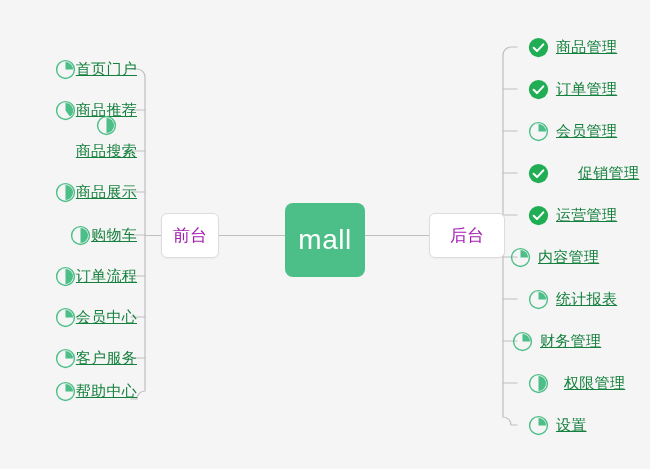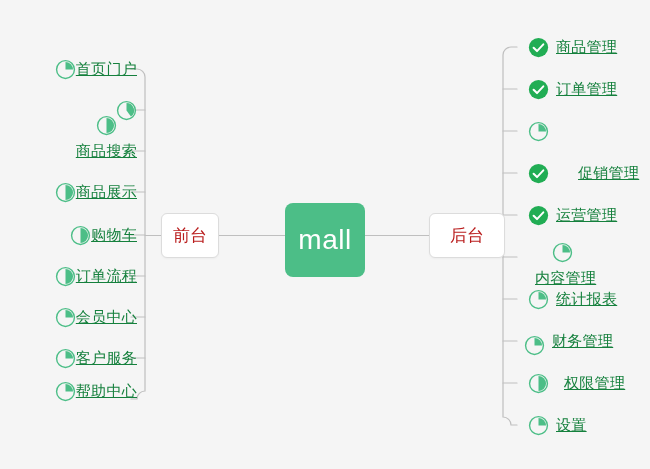--- a/index.html
+++ b/index.html
@@ -67,21 +67,21 @@
   .branch {
     position: absolute;
     background: #ffffff;
     border: 1px solid #dcdcdc;
     border-radius: 6px;
     box-sizing: border-box;
     display: flex;
     align-items: center;
     justify-content: center;
     font-size: 17px;
-    color: #b91c1c;
+    color: #a21caf;
     box-shadow: 0 1px 2px rgba(0,0,0,0.035);
   }
 
   
   #root-node {
     position: absolute;
     background: #4cbe87;
     border-radius: 8px;
     display: flex;
     align-items: center;
@@ -141,20 +141,21 @@
           <circle cx="12" cy="12" r="10.2" fill="none" stroke="#4cbe87" stroke-width="1.6"></circle>
           <path d="M 12 12 L 12 3.4000000000000004 A 8.6 8.6 0 0 1 20.600 12.000 Z" fill="#4cbe87"></path>
         </svg>
         <span class="leaf-label">首页门户</span>
       </div>
       <div class="leaf left" style="top: 95px; right: 513px;">
         <svg viewBox="0 0 24 24" class="status-icon">
           <circle cx="12" cy="12" r="10.2" fill="none" stroke="#4cbe87" stroke-width="1.6"></circle>
           <path d="M 12 12 L 12 3.4000000000000004 A 8.6 8.6 0 0 1 17.055 18.958 Z" fill="#4cbe87"></path>
         </svg>
+        <span class="leaf-label">商品推荐</span>
       </div>
       <div class="leaf left" style="top: 136px; right: 513px; flex-direction: column;">
         <svg viewBox="0 0 24 24" class="status-icon">
           <circle cx="12" cy="12" r="10.2" fill="none" stroke="#4cbe87" stroke-width="1.6"></circle>
           <path d="M 12 12 L 12 3.4000000000000004 A 8.6 8.6 0 0 1 12.000 20.600 Z" fill="#4cbe87"></path>
         </svg>
         <span class="leaf-label">商品搜索</span>
       </div>
       <div class="leaf left" style="top: 177px; right: 513px;">
         <svg viewBox="0 0 24 24" class="status-icon">
@@ -212,50 +213,51 @@
           <circle cx="12" cy="12" r="11" fill="#21ad54"></circle>
           <path d="M6.4 12.3 L10.3 16.1 L17.5 8.4" fill="none" stroke="#ffffff" stroke-width="2.3" stroke-linecap="round" stroke-linejoin="round"></path>
         </svg>
         <span class="leaf-label">订单管理</span>
       </div>
       <div class="leaf right" style="top: 116px; left: 528px;">
         <svg viewBox="0 0 24 24" class="status-icon">
           <circle cx="12" cy="12" r="10.2" fill="none" stroke="#4cbe87" stroke-width="1.6"></circle>
           <path d="M 12 12 L 12 3.4000000000000004 A 8.6 8.6 0 0 1 20.600 12.000 Z" fill="#4cbe87"></path>
         </svg>
+        <span class="leaf-label">会员管理</span>
       </div>
       <div class="leaf right" style="top: 158px; left: 528px; gap: 22px;">
         <svg viewBox="0 0 24 24" class="status-icon">
           <circle cx="12" cy="12" r="11" fill="#21ad54"></circle>
           <path d="M6.4 12.3 L10.3 16.1 L17.5 8.4" fill="none" stroke="#ffffff" stroke-width="2.3" stroke-linecap="round" stroke-linejoin="round"></path>
         </svg>
         <span class="leaf-label">促销管理</span>
       </div>
       <div class="leaf right" style="top: 200px; left: 528px;">
         <svg viewBox="0 0 24 24" class="status-icon">
           <circle cx="12" cy="12" r="11" fill="#21ad54"></circle>
           <path d="M6.4 12.3 L10.3 16.1 L17.5 8.4" fill="none" stroke="#ffffff" stroke-width="2.3" stroke-linecap="round" stroke-linejoin="round"></path>
         </svg>
         <span class="leaf-label">运营管理</span>
       </div>
-      <div class="leaf right" style="top: 242px; left: 528px; flex-direction: column;">
+      <div class="leaf right" style="top: 242px; left: 510px;">
         <svg viewBox="0 0 24 24" class="status-icon">
           <circle cx="12" cy="12" r="10.2" fill="none" stroke="#4cbe87" stroke-width="1.6"></circle>
           <path d="M 12 12 L 12 3.4000000000000004 A 8.6 8.6 0 0 1 20.600 12.000 Z" fill="#4cbe87"></path>
         </svg>
         <span class="leaf-label">内容管理</span>
       </div>
       <div class="leaf right" style="top: 284px; left: 528px;">
         <svg viewBox="0 0 24 24" class="status-icon">
           <circle cx="12" cy="12" r="10.2" fill="none" stroke="#4cbe87" stroke-width="1.6"></circle>
           <path d="M 12 12 L 12 3.4000000000000004 A 8.6 8.6 0 0 1 20.600 12.000 Z" fill="#4cbe87"></path>
         </svg>
         <span class="leaf-label">统计报表</span>
       </div>
-      <div class="leaf right" style="top: 326px; left: 524px; align-items: flex-end;">
+      <div class="leaf right" style="top: 326px; left: 512px;">
         <svg viewBox="0 0 24 24" class="status-icon">
           <circle cx="12" cy="12" r="10.2" fill="none" stroke="#4cbe87" stroke-width="1.6"></circle>
           <path d="M 12 12 L 12 3.4000000000000004 A 8.6 8.6 0 0 1 20.600 12.000 Z" fill="#4cbe87"></path>
         </svg>
         <span class="leaf-label">财务管理</span>
       </div>
       <div class="leaf right" style="top: 368px; left: 528px; gap: 8px;">
         <svg viewBox="0 0 24 24" class="status-icon">
           <circle cx="12" cy="12" r="10.2" fill="none" stroke="#4cbe87" stroke-width="1.6"></circle>
           <path d="M 12 12 L 12 3.4000000000000004 A 8.6 8.6 0 0 1 12.000 20.600 Z" fill="#4cbe87"></path>

